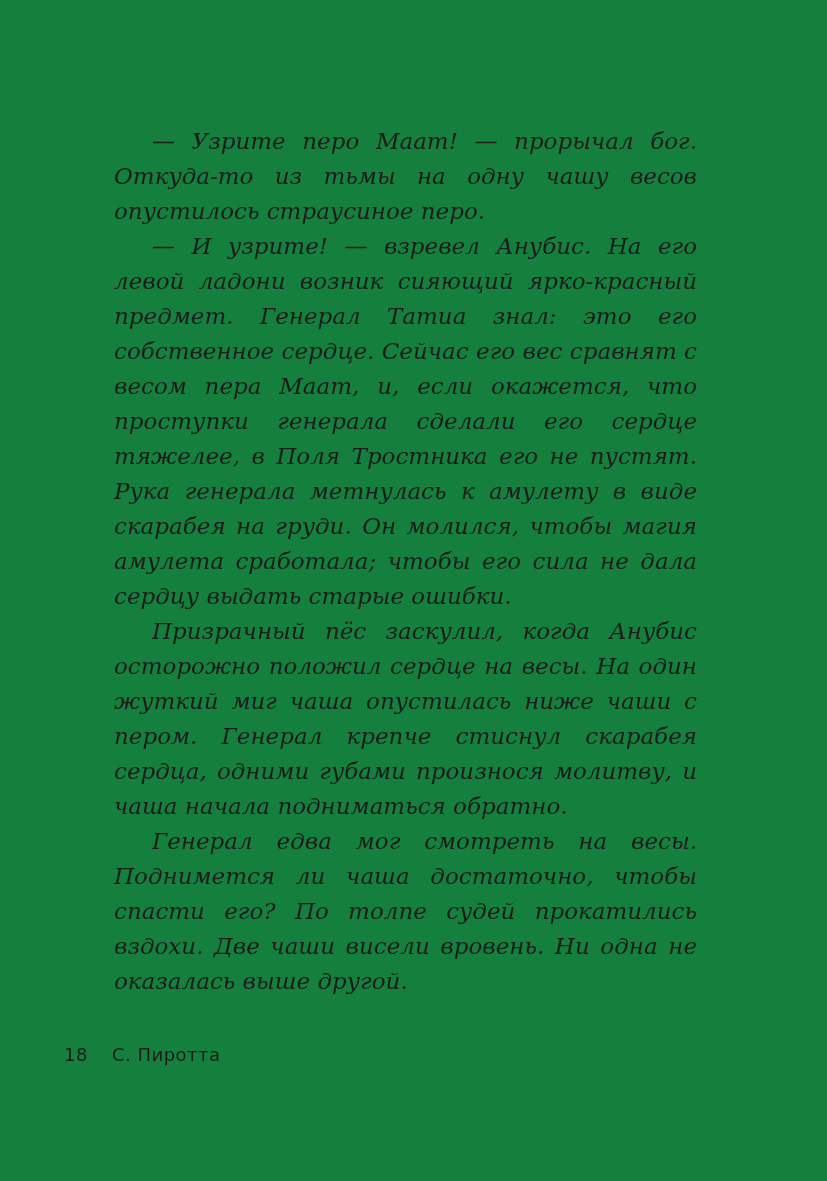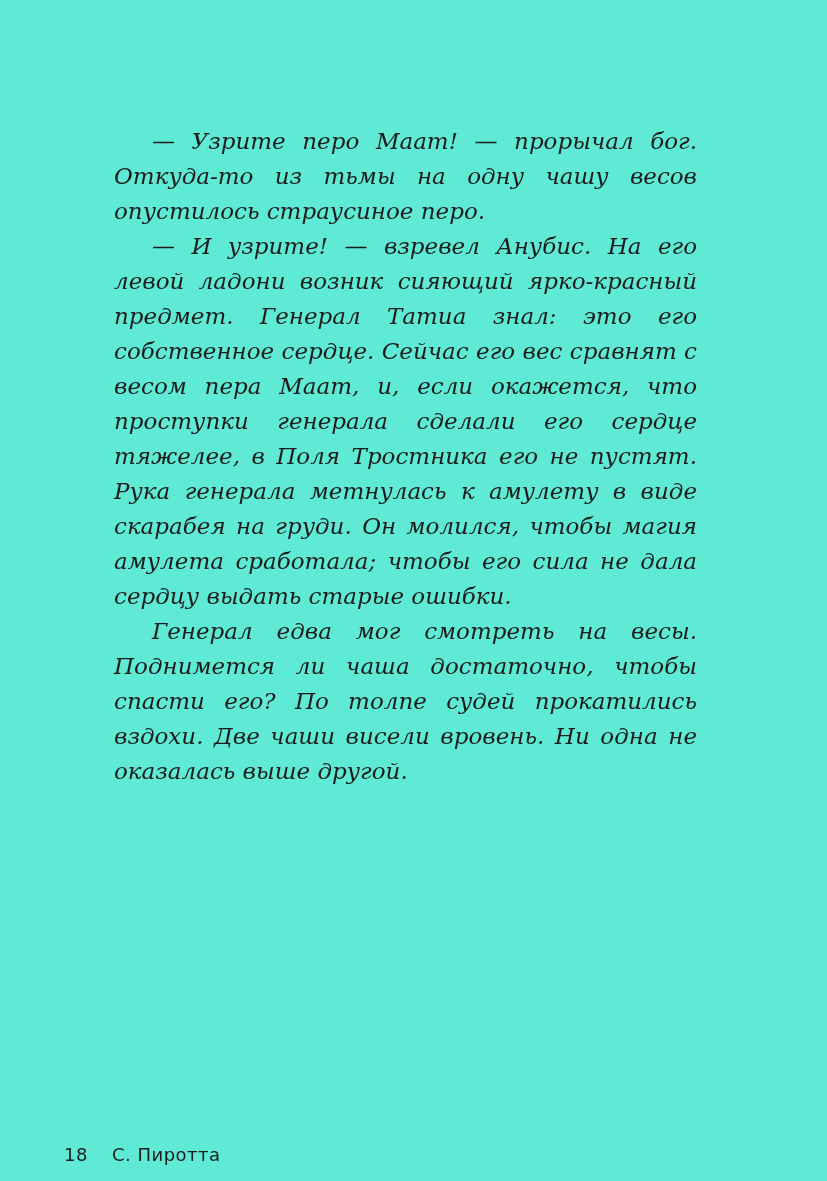--- a/index.html
+++ b/index.html
@@ -4,21 +4,21 @@
 <style>
   html, body {
     margin: 0;
     padding: 0;
     background: #ffffff;
   }
   .page {
     position: relative;
     width: 827px;
     height: 1181px;
-    background: #5eead4;
+    background: #15803d;
     overflow: hidden;
   }
   .text-block {
     position: absolute;
     left: 114px;
     top: 124px;
     width: 583px;
     font-family: "DejaVu Serif", serif;
     font-style: italic;
     font-size: 23px;
@@ -27,41 +27,42 @@
     text-align: justify;
   }
   .text-block p {
     margin: 0;
     padding: 0;
     text-indent: 38px;
   }
   .footer {
     position: absolute;
     left: 64px;
-    top: 1144px;
+    top: 1044px;
     font-family: "DejaVu Sans", sans-serif;
     font-style: normal;
     font-size: 18px;
     line-height: 22px;
     color: #1c1c1c;
     letter-spacing: 0.5px;
   }
   .footer .page-num {
     display: inline-block;
     margin-right: 24px;
   }
 </style>
 </head>
 <body>
 
 <div class="page">
 
   <main class="text-block">
     <p>—  Узрите перо Маат! — прорычал бог. Откуда-то из тьмы на одну чашу весов опустилось страусиное перо.</p>
     <p>—  И узрите! — взревел Анубис. На его левой ладони возник сияющий ярко-красный предмет. Генерал Татиа знал: это его собственное сердце. Сейчас его вес сравнят с весом пера Маат, и, если окажется, что проступки генерала сделали его сердце тяжелее, в Поля Тростника его не пустят. Рука генерала метнулась к амулету в виде скарабея на груди. Он молился, чтобы магия амулета сработала; чтобы его сила не дала сердцу выдать старые ошибки.</p>
+    <p>Призрачный пёс заскулил, когда Анубис осторожно положил сердце на весы. На один жуткий миг чаша опустилась ниже чаши с пером. Генерал крепче стиснул скарабея сердца, одними губами произнося молитву, и чаша начала подниматься обратно.</p>
     <p>Генерал едва мог смотреть на весы. Поднимется ли чаша достаточно, чтобы спасти его? По толпе судей прокатились вздохи. Две чаши висели вровень. Ни одна не оказалась выше другой.</p>
   </main>
 
   <footer class="footer">
     <span class="page-num">18</span><span class="author">С. Пиротта</span>
   </footer>
 
 </div>
 
 </body></html>

